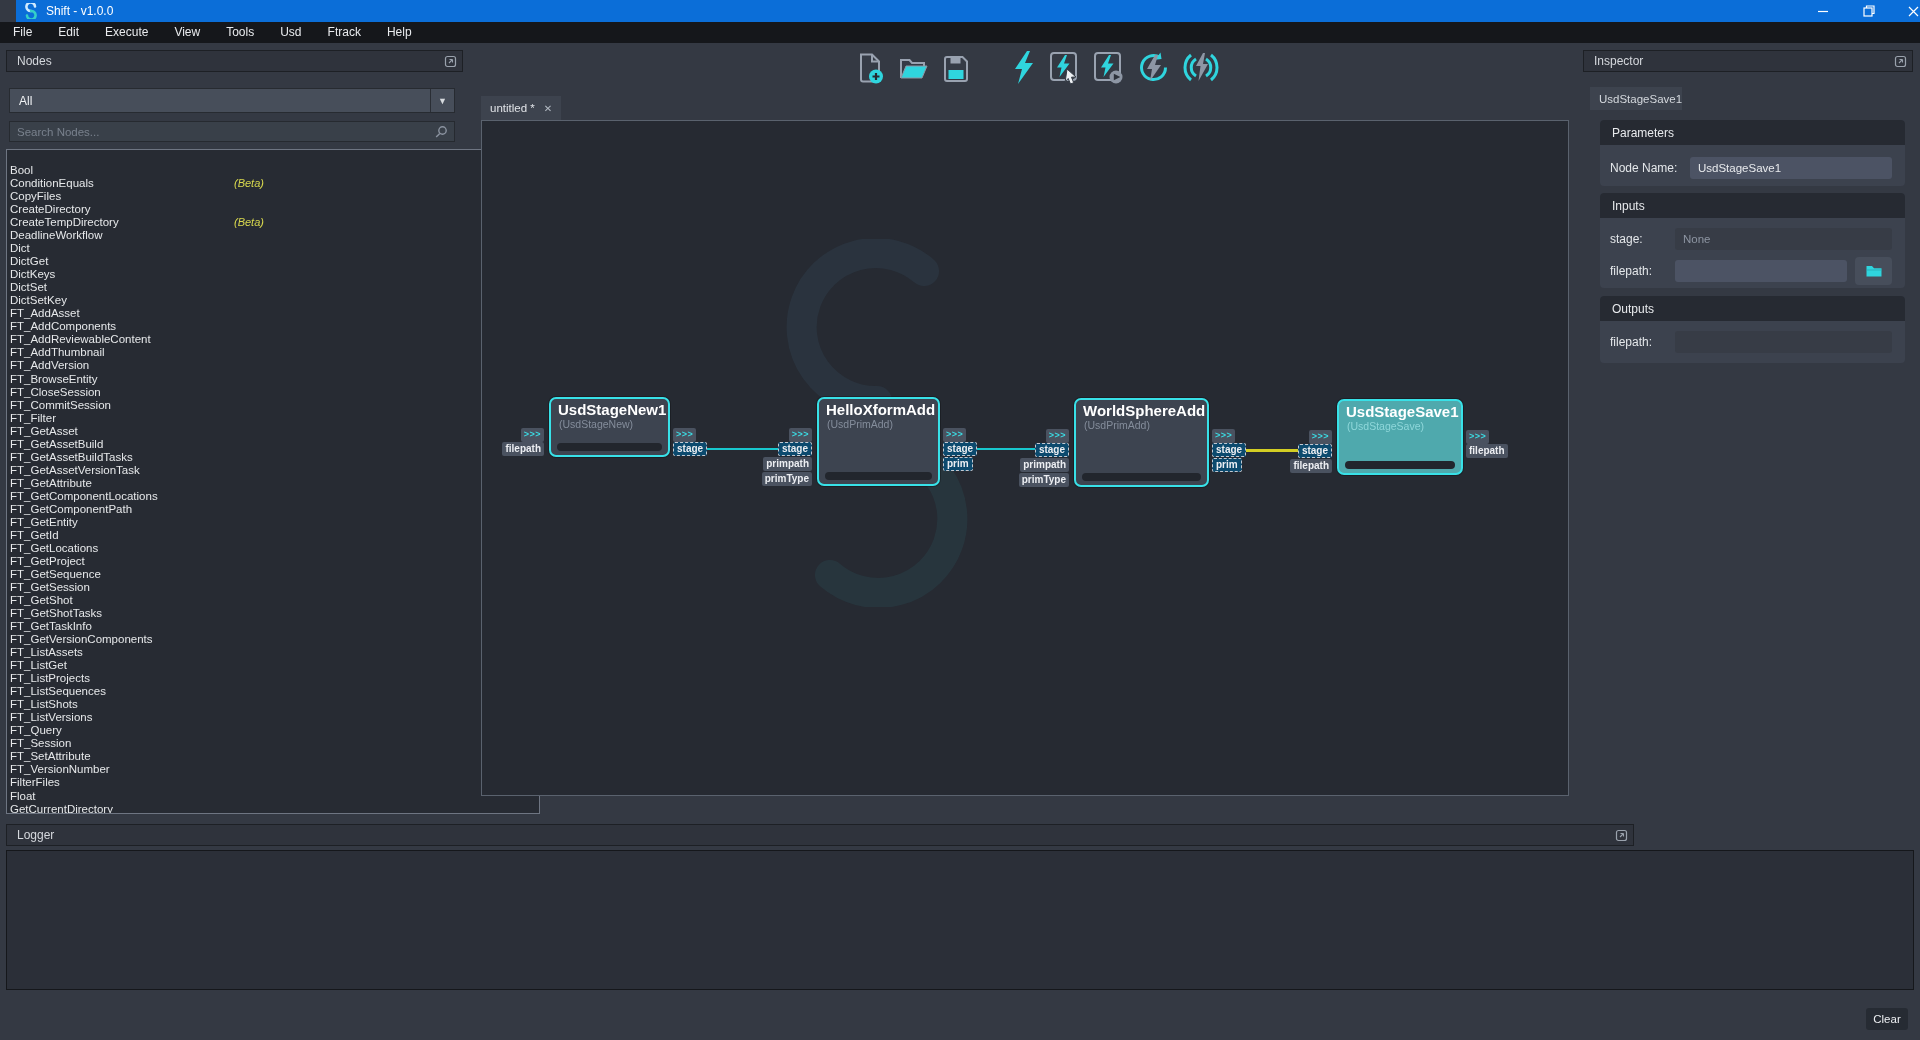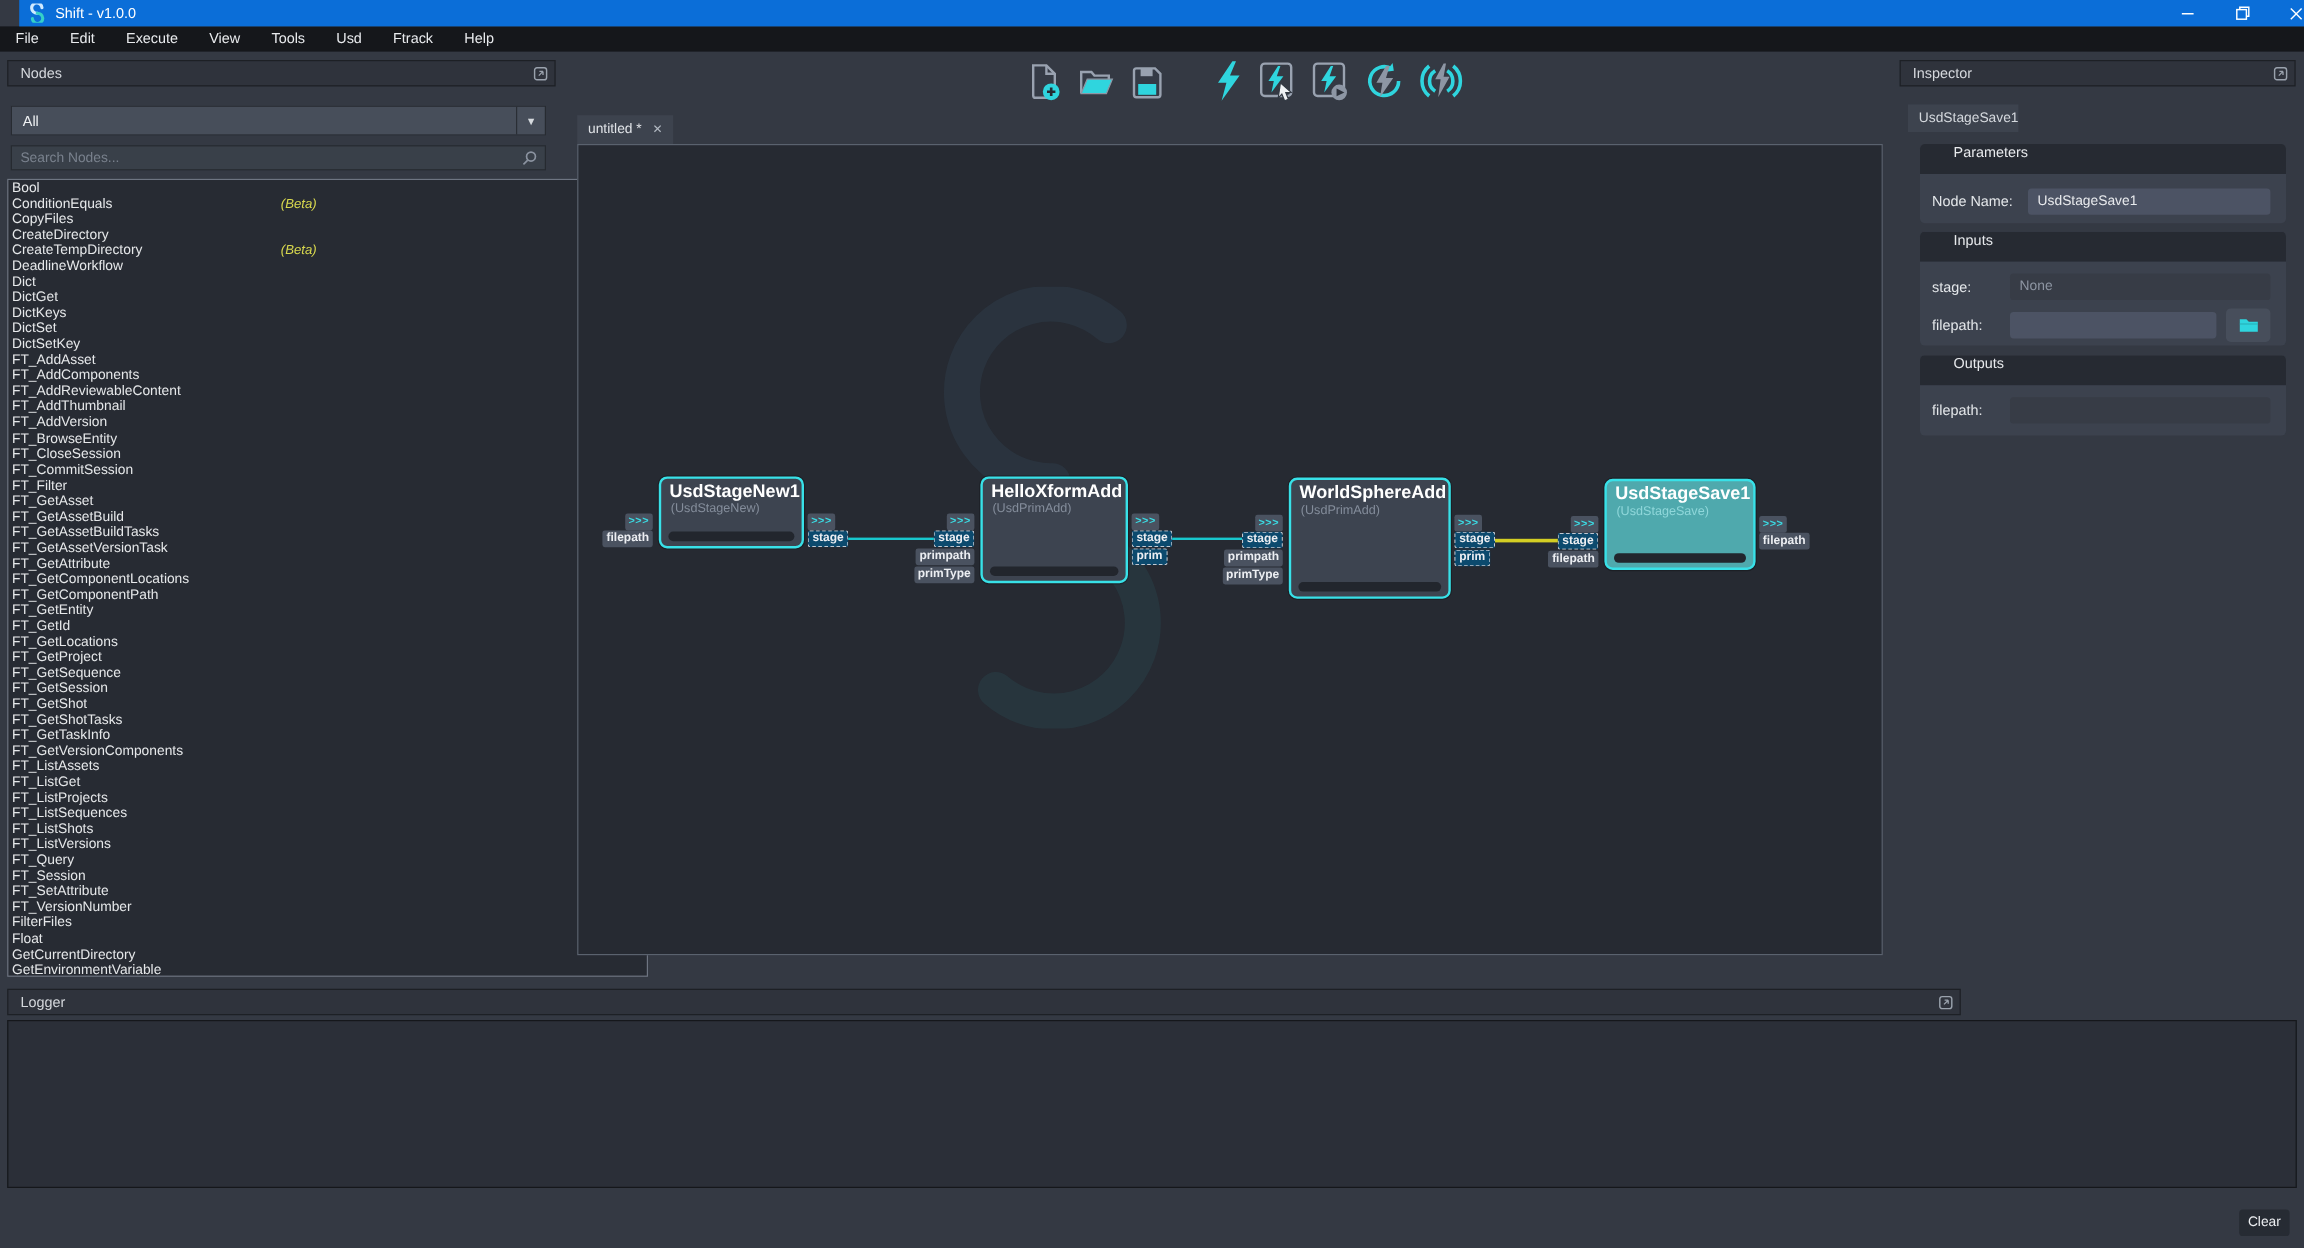--- a/index.html
+++ b/index.html
@@ -30,21 +30,21 @@
 .dropdown .dd-label{padding-left:9px;flex:1}
 .dropdown .dd-arrow{width:24px;height:100%;border-left:1px solid #2a2e35;
   display:flex;align-items:center;justify-content:center;color:#d6dade;font-size:9px}
 .searchbox{position:absolute;left:9px;top:121px;width:446px;height:21px;background:#394049;
   border:1px solid #262a30;display:flex;align-items:center}
 .searchbox input{flex:1;background:transparent;border:none;outline:none;color:#c7ccd3;
   font-size:11.5px;padding-left:7px;font-family:"Liberation Sans",sans-serif}
 .searchbox input::placeholder{color:#79818d}
 .searchbox .mag{margin-right:6px;display:flex}
 .nodelist{position:absolute;left:6px;top:149px;width:534px;height:665px;background:#272b33;
-  border:1px solid #6e7582;overflow:hidden;padding-top:1px}
+  border:1px solid #6e7582;overflow:hidden;padding-top:14px}
 .nl-row{position:relative;height:13.04px;line-height:13px;font-size:11.5px;color:#e6e8ea;
   padding-left:3px;white-space:nowrap}
 .nl-badge{position:absolute;left:227px;top:0;color:#d8d84e;font-style:italic;font-size:11px}
 
 
 .tb-group{position:absolute;display:flex;align-items:center;gap:13px}
 
 
 .gtab{position:absolute;left:481px;top:96px;height:24px;background:#3d434e;
   display:flex;align-items:center;padding:0 9px;font-size:11.5px;color:#e0e3e7;z-index:3}
@@ -63,22 +63,22 @@
 .gbar{position:absolute;left:6px;right:6px;bottom:4px;height:8px;border-radius:4px;background:#22262d}
 .port{position:absolute;height:14px;line-height:13px;font-size:10px;font-weight:bold;
   color:#eceef2;background:#4a5260;padding:0 3px;border-radius:2px;z-index:5;white-space:nowrap}
 .port.exec{color:#3bdbe3;font-size:9px;letter-spacing:.5px;background:#4a5260}
 .port.dashed{border:1px dashed #c3c9d2;background:#0c4a6e;line-height:11px}
 
 
 .node-tab{position:absolute;left:1590px;top:87px;width:92px;height:23px;background:#3d434e;
   font-size:11.5px;color:#d4d8dd;display:flex;align-items:center;padding-left:9px}
 .isec{position:absolute;left:1600px;width:305px;background:#3c424e;border-radius:4px;overflow:hidden}
-.isec-hdr{height:25px;background:#262a32;display:flex;align-items:flex-start;
-  padding-left:28px;font-size:12px;color:#e8eaed}
+.isec-hdr{height:25px;background:#262a32;display:flex;align-items:center;
+  padding-left:12px;font-size:12px;color:#e8eaed}
 .irow{display:flex;align-items:center;padding:0 13px 0 10px}
 .ilabel{width:55px;text-align:left;margin-right:10px;font-size:12px;color:#e4e7ea;white-space:nowrap}
 .iinput{flex:1;height:22px;background:#4c5364;border:none;border-radius:3px;color:#e8eaed;
   font-size:11.5px;padding:0 8px;outline:none;font-family:"Liberation Sans",sans-serif}
 .iinput.dark{background:#373c46;color:#8d95a2}
 .folder-btn{width:37px;height:28px;margin-left:8px;background:#474e5b;border-radius:4px;
   display:flex;align-items:center;justify-content:center}
 
 
 .logbox{position:absolute;left:6px;top:850px;width:1908px;height:140px;background:#2b2f38;
@@ -296,21 +296,21 @@
       <div class="gsub">(UsdPrimAdd)</div>
       <div class="gbar"></div>
     </div>
     <div class="port exec" style="top: 307px; right: 756px;">&gt;&gt;&gt;</div>
     <div class="port dashed" style="top: 321px; right: 756px;">stage</div>
     <div class="port solid" style="top: 336px; right: 756px;">primpath</div>
     <div class="port solid" style="top: 351px; right: 756px;">primType</div>
     <div class="port exec" style="top: 307px; left: 461px;">&gt;&gt;&gt;</div>
     <div class="port dashed" style="top: 321px; left: 461px;">stage</div>
     <div class="port dashed" style="top: 336px; left: 461px;">prim</div>
-    <div class="gnode" style="left: 592px; top: 277px; width: 135px; height: 101px;">
+    <div class="gnode" style="left: 592px; top: 277px; width: 135px; height: 89px;">
       <div class="gtitle">WorldSphereAdd</div>
       <div class="gsub">(UsdPrimAdd)</div>
       <div class="gbar"></div>
     </div>
     <div class="port exec" style="top: 308px; right: 499px;">&gt;&gt;&gt;</div>
     <div class="port dashed" style="top: 322px; right: 499px;">stage</div>
     <div class="port solid" style="top: 337px; right: 499px;">primpath</div>
     <div class="port solid" style="top: 352px; right: 499px;">primType</div>
     <div class="port exec" style="top: 308px; left: 730px;">&gt;&gt;&gt;</div>
     <div class="port dashed" style="top: 322px; left: 730px;">stage</div>

